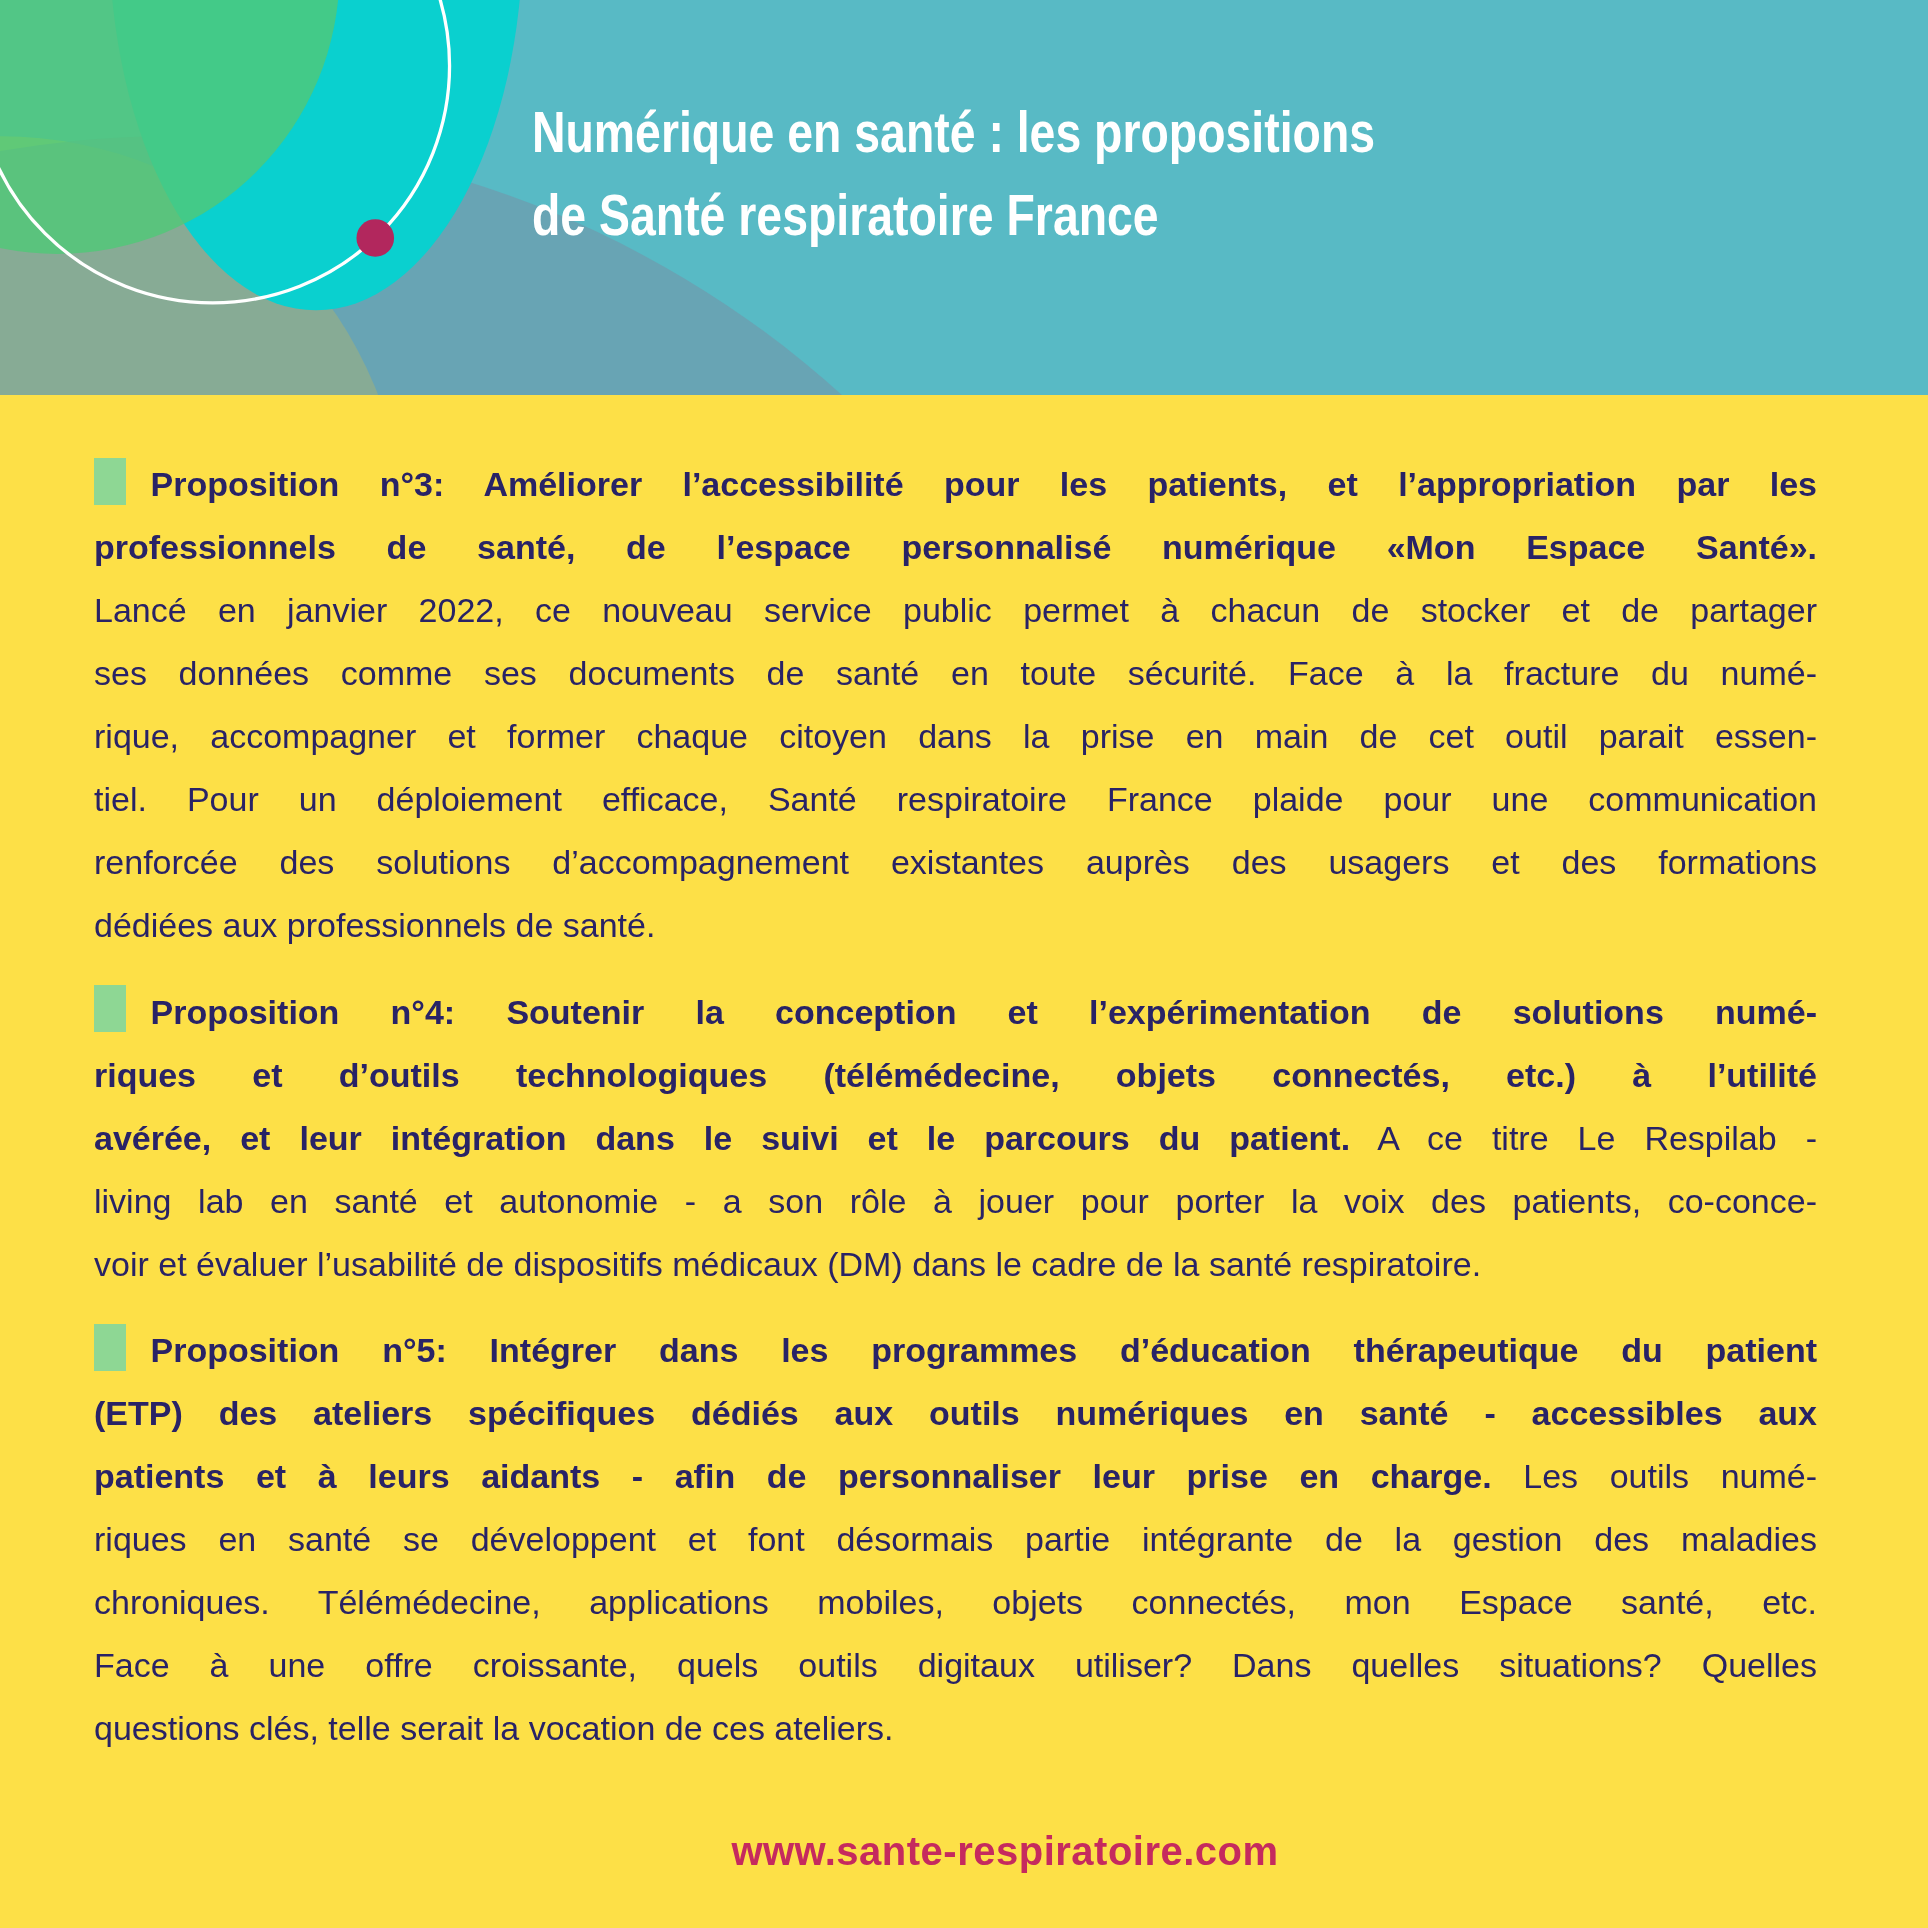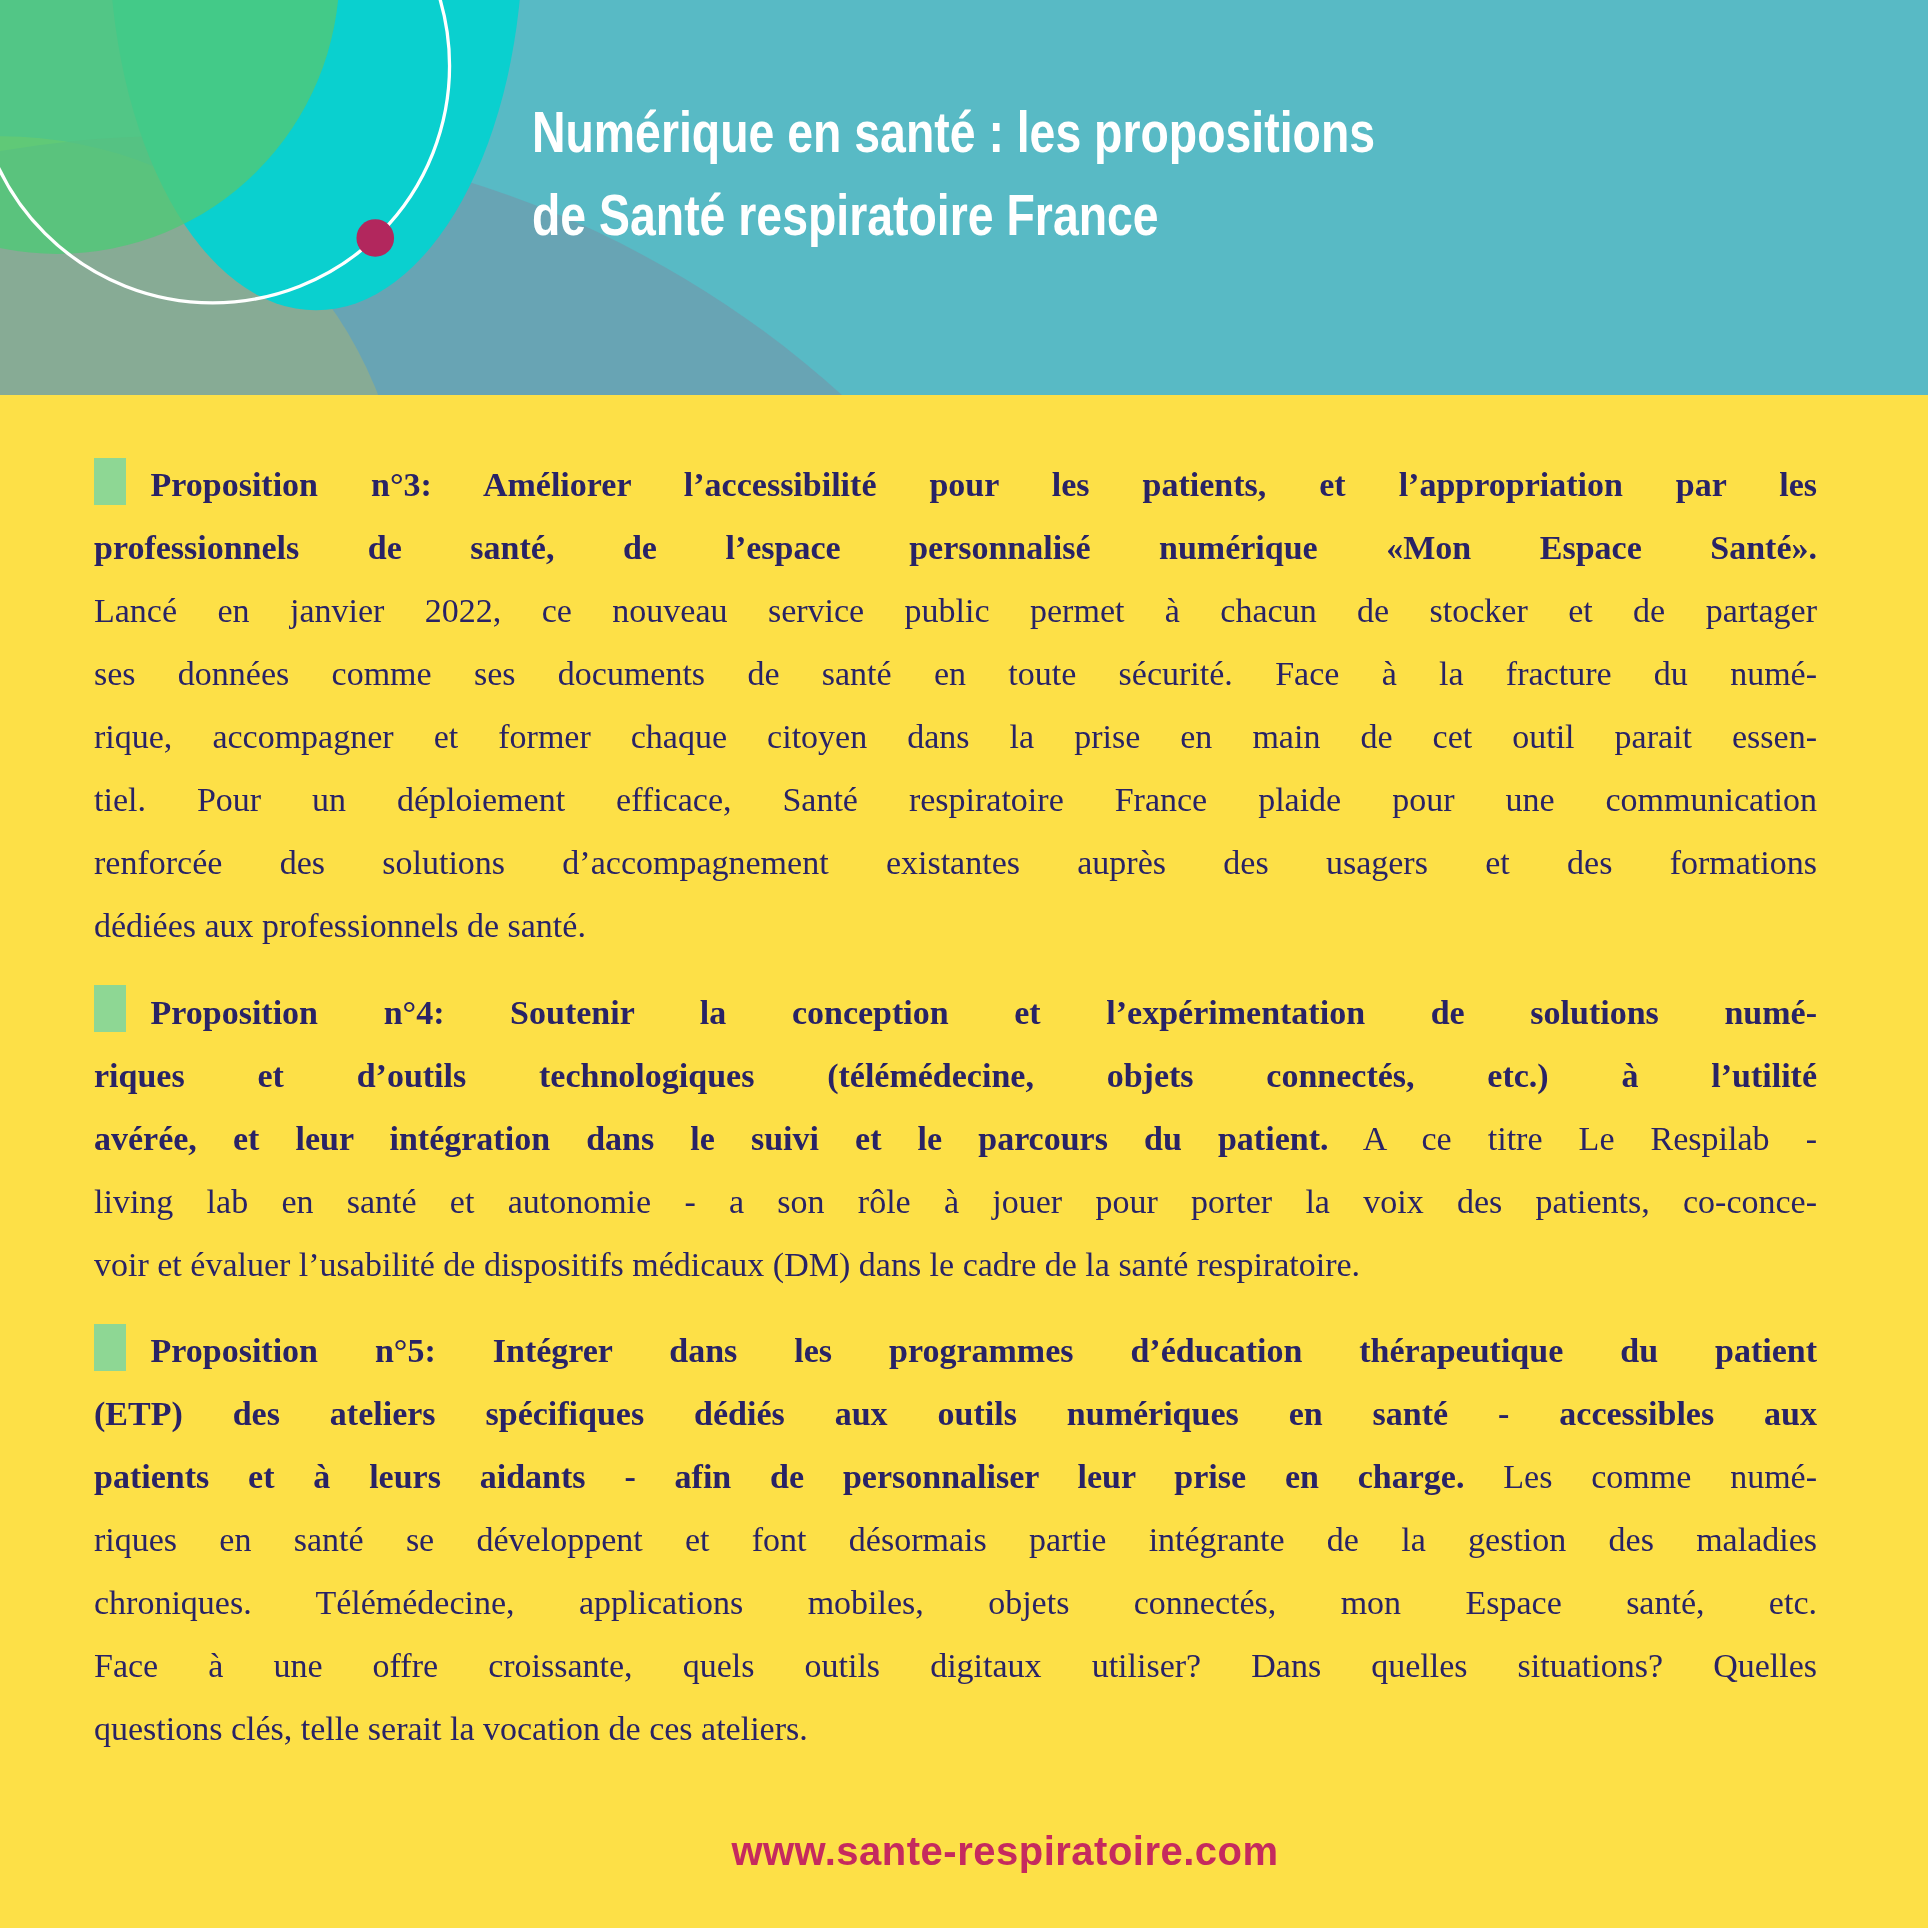--- a/index.html
+++ b/index.html
@@ -21,21 +21,21 @@
     color:#ffffff;font-weight:bold;
     font-size:58px;line-height:83px;
     transform:scaleX(0.80);transform-origin:left top;
     white-space:nowrap;
   }
   
   #content{
     position:absolute;left:0;top:395px;width:1928px;
     padding:58px 111px 0 94px;box-sizing:border-box;
     color:#292366;
-    font-size:34px;line-height:63px;font-family:Liberation Serif, serif;
+    font-size:34px;line-height:63px;
   }
   .para{margin:0 0 23.5px 0;}
   .line{
     text-align:justify;
     text-align-last:justify;
     height:63px;overflow:hidden;
   }
   .line.last{text-align:right;text-align-last:left;}
   .line b{font-weight:bold;}
   .marker{
@@ -93,21 +93,21 @@
       <div class="para">
         <div class="line"><span class="marker" style="background: rgb(142, 215, 148);"></span><b>Proposition n°4: Soutenir la conception et l’expérimentation de solutions numé-</b></div>
         <div class="line"><b>riques et d’outils technologiques (télémédecine, objets connectés, etc.) à l’utilité</b></div>
         <div class="line"><b>avérée, et leur intégration dans le suivi et le parcours du patient.</b><span> A ce titre Le Respilab -</span></div>
         <div class="line"><span>living lab en santé et autonomie - a son rôle à jouer pour porter la voix des patients, co-conce-</span></div>
         <div class="line last"><span>voir et évaluer l’usabilité de dispositifs médicaux (DM) dans le cadre de la santé respiratoire.</span></div>
       </div>
       <div class="para">
         <div class="line"><span class="marker" style="background: rgb(142, 215, 148);"></span><b>Proposition n°5: Intégrer dans les programmes d’éducation thérapeutique du patient</b></div>
         <div class="line"><b>(ETP) des ateliers spécifiques dédiés aux outils numériques en santé - accessibles aux</b></div>
-        <div class="line"><b>patients et à leurs aidants - afin de personnaliser leur prise en charge.</b><span> Les comme numé-</span></div>
+        <div class="line"><b>patients et à leurs aidants - afin de personnaliser leur prise en charge.</b><span> Les outils numé-</span></div>
         <div class="line"><span>riques en santé se développent et font désormais partie intégrante de la gestion des maladies</span></div>
         <div class="line"><span>chroniques. Télémédecine, applications mobiles, objets connectés, mon Espace santé, etc.</span></div>
         <div class="line"><span>Face à une offre croissante, quels outils digitaux utiliser? Dans quelles situations? Quelles</span></div>
         <div class="line last"><span>questions clés, telle serait la vocation de ces ateliers.</span></div>
       </div>
     </div>
 
   <div id="footer">
     <a href="#" style="color: rgb(197, 42, 94);">www.sante-respiratoire.com</a>
   </div>

